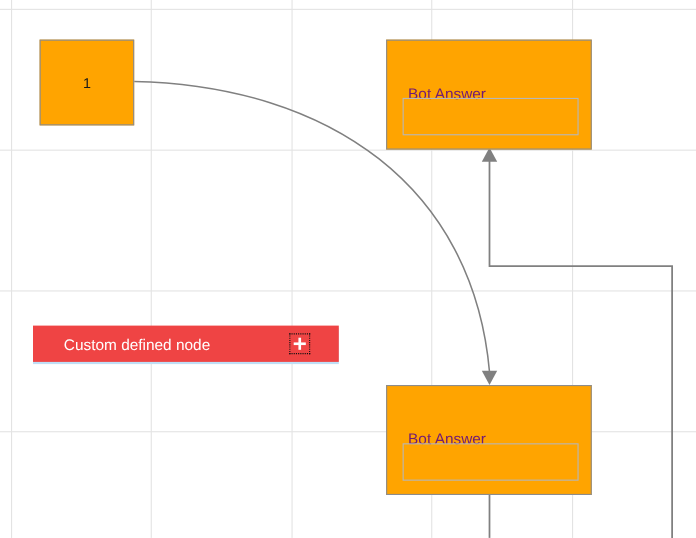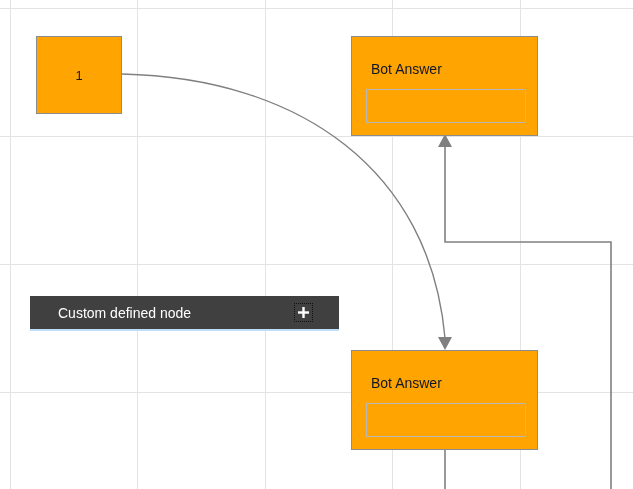--- a/index.html
+++ b/index.html
@@ -48,43 +48,43 @@
   .node-number {
     display: flex;
     align-items: center;
     justify-content: center;
     font-size: 13px;
     color: #1a1a1a;
   }
   .node-title {
     position: absolute;
     left: 19px;
-    top: 24px;
+    top: 40px;
     font-size: 14px;
-    color: #0f172a;
+    color: #701a75;
     white-space: nowrap;
   }
   .node-slot {
     position: absolute;
     left: 14px;
     right: 11px;
     top: 52px;
     height: 34px;
     box-sizing: border-box;
     border: 1px solid #b7b7b7;
   }
 
   
   #custom-node-bar {
     position: absolute;
     left: 30px;
     top: 296px;
-    width: 309px;
+    width: 278px;
     height: 33px;
-    background: #404040;
+    background: #ef4444;
     box-shadow: 0 2px 0 0 #bfdff6;
     display: flex;
     align-items: center;
   }
   #custom-node-bar .bar-label {
     margin-left: 28px;
     color: #ffffff;
     font-size: 14px;
     white-space: nowrap;
   }

